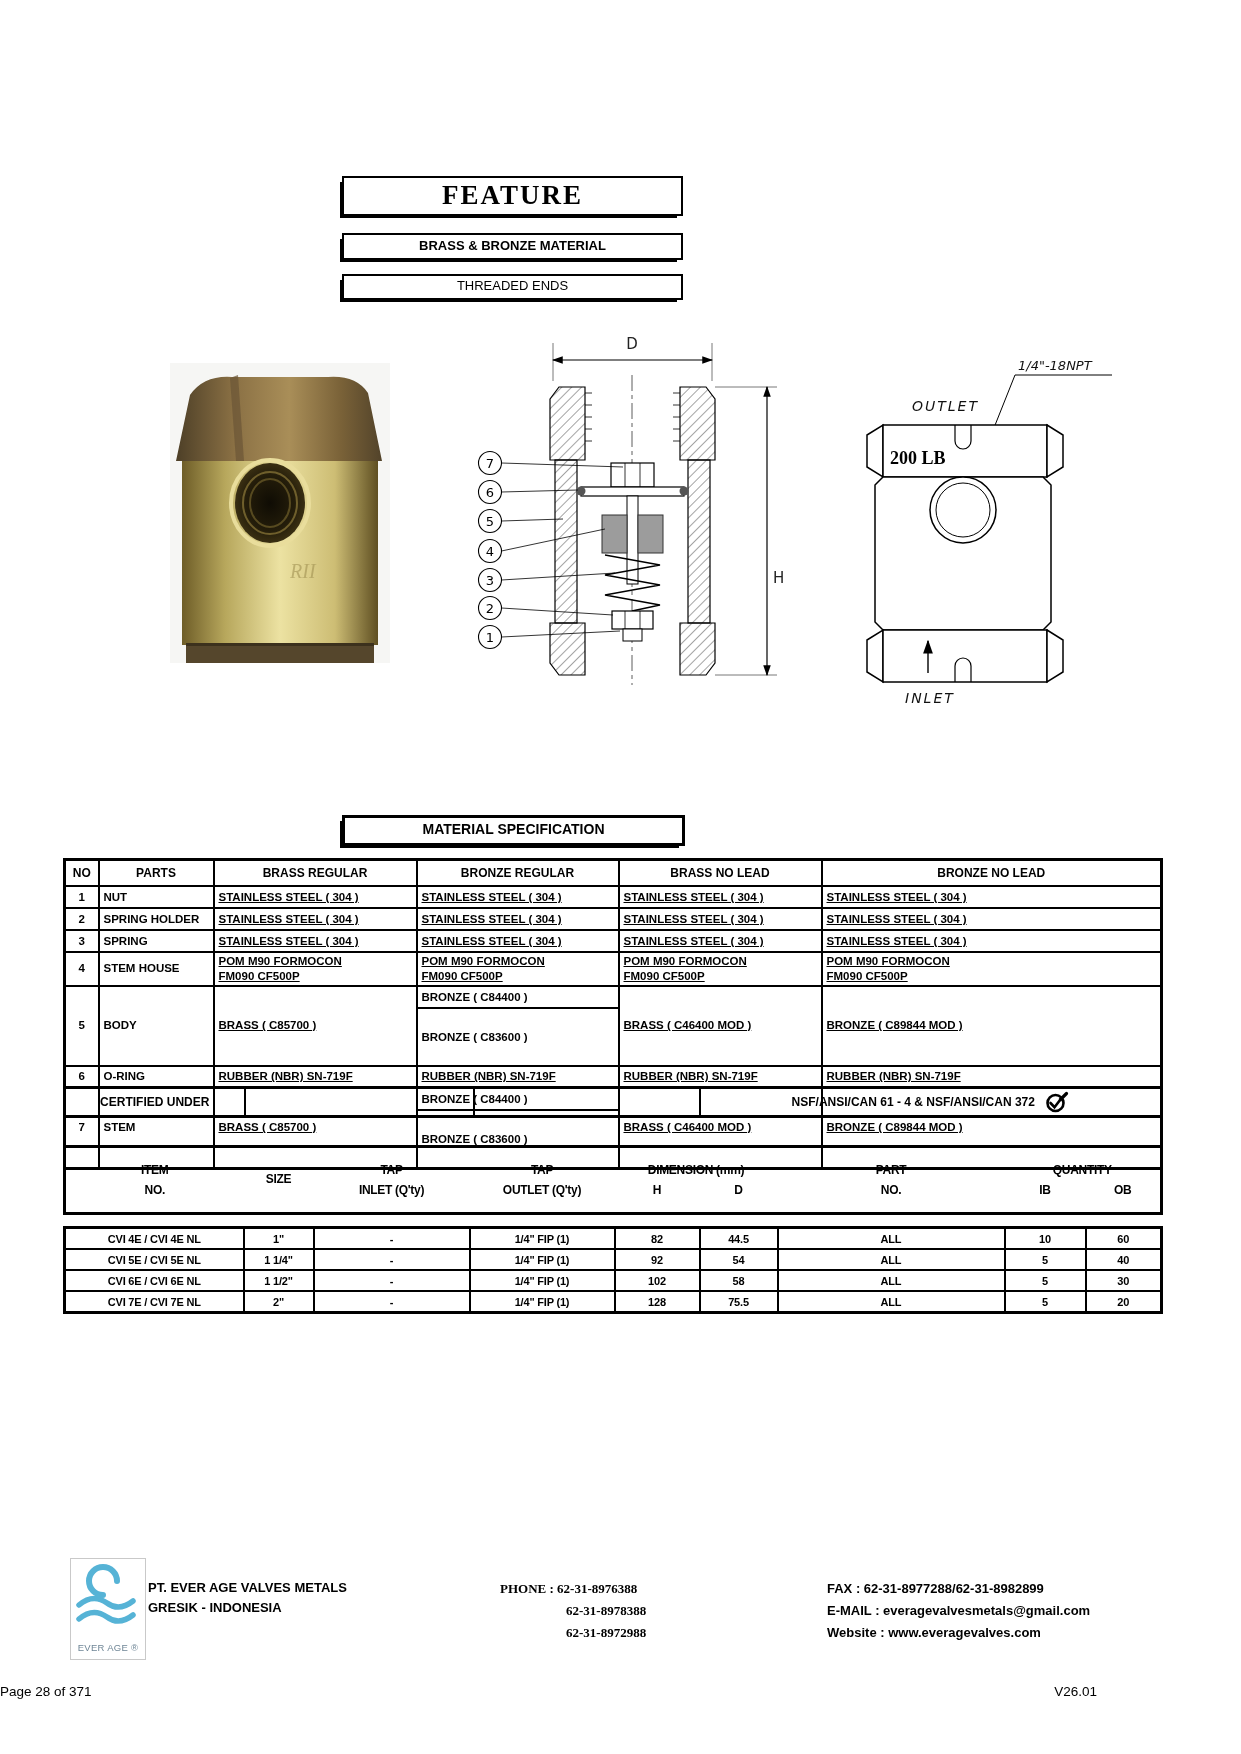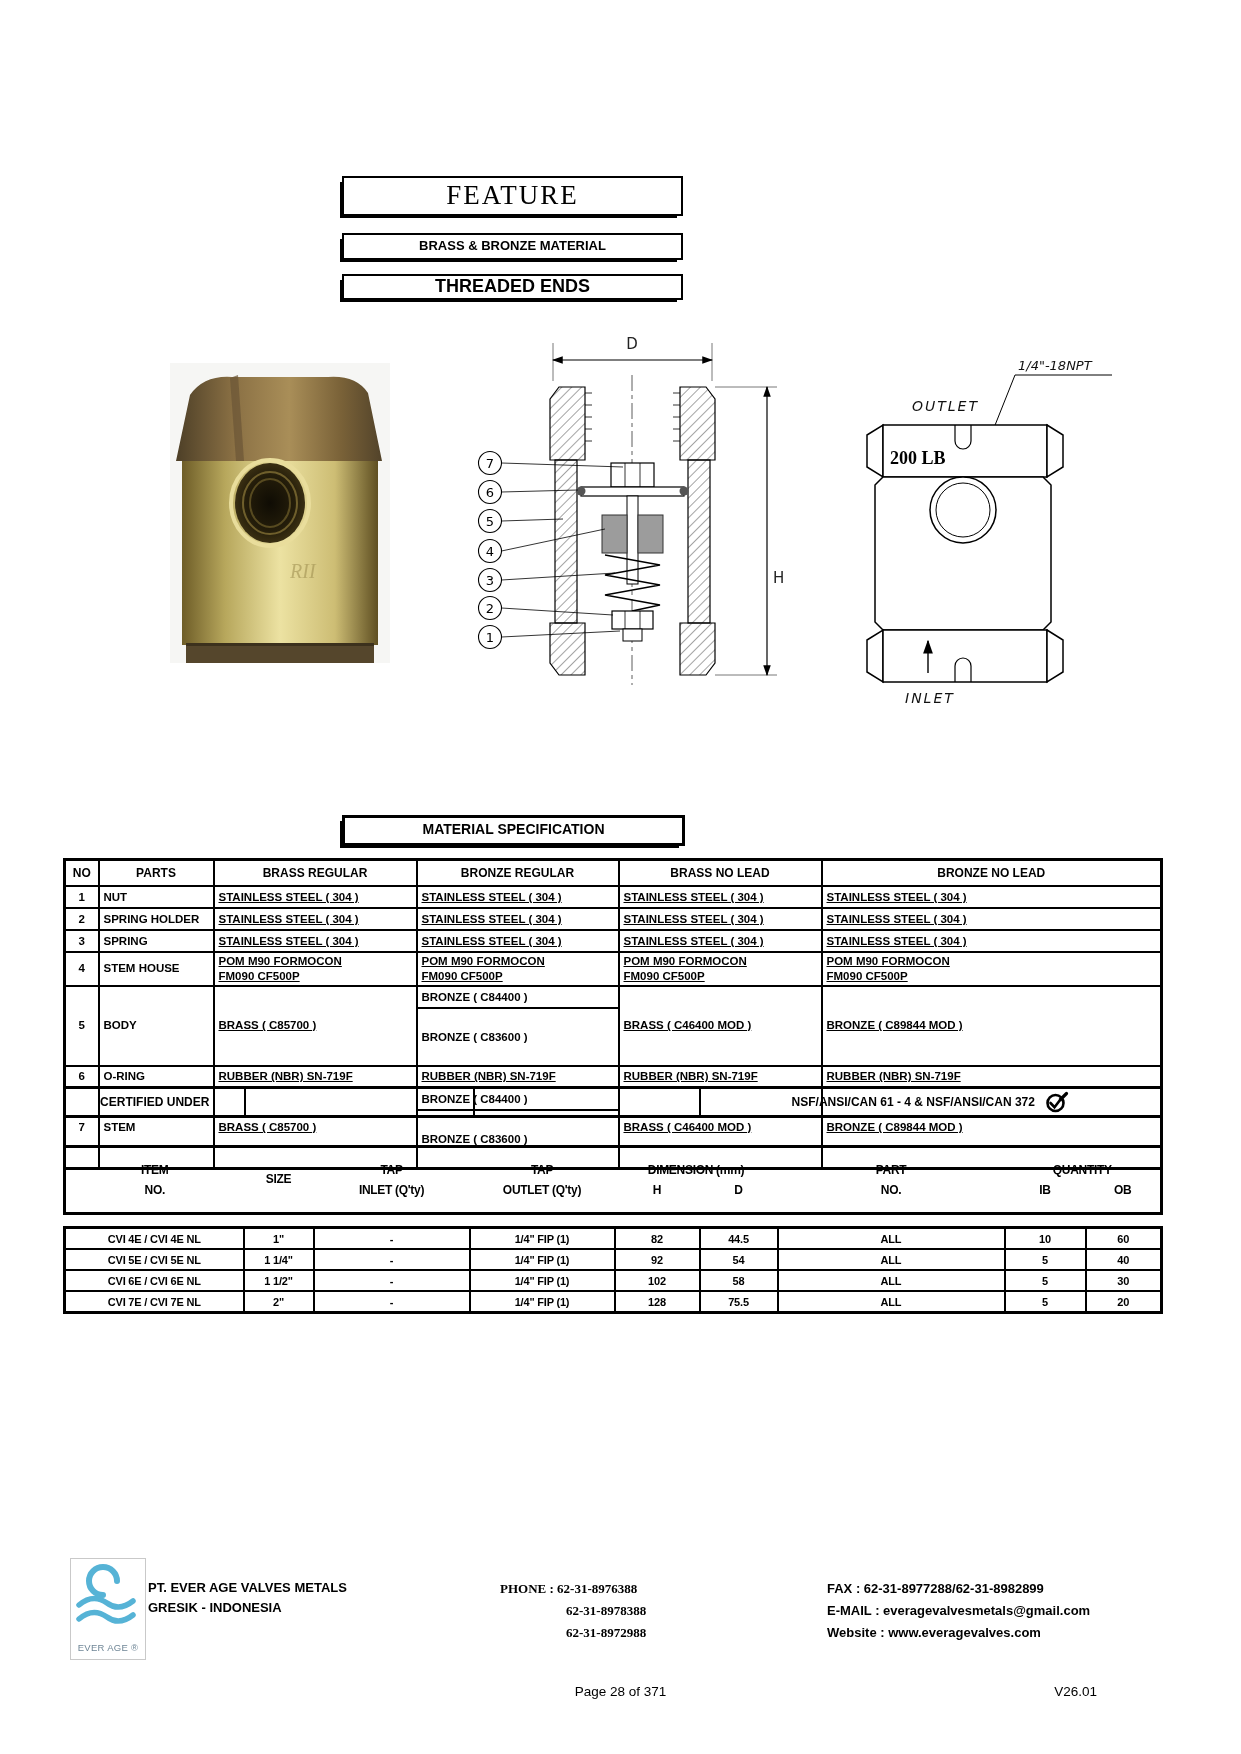--- a/index.html
+++ b/index.html
@@ -13,25 +13,25 @@
     font-family:"Liberation Serif",serif;font-weight:bold;font-size:24px;letter-spacing:.5px;
     padding:5px 8px 4px 8px;}
   #title-line1 .num{margin-right:28px;}
   #title-line2{font-family:"Liberation Serif",serif;font-weight:bold;font-size:24px;
     letter-spacing:.5px;padding:3px 8px 5px 100px;}
 
   
   .hdr-box{border:2px solid #000;background:#fff;text-align:center;
     box-shadow:-4px 4px 0 -2px #000;}
   #feature-box{left:342px;top:176px;width:337px;height:36px;line-height:34px;
-    font-family:"Liberation Serif",serif;font-weight:normal;font-size:27px;letter-spacing:2px;}
+    font-family:"Liberation Serif",serif;font-weight:bold;font-size:27px;letter-spacing:2px;}
   #feature-sub1{left:342px;top:233px;width:337px;height:23px;line-height:21px;
     font-weight:bold;font-size:13px;}
   #feature-sub2{left:342px;top:274px;width:337px;height:22px;line-height:20px;
-    font-weight:bold;font-size:18px;}
+    font-weight:normal;font-size:13px;}
   #material-title-box{left:342px;top:815px;width:337px;height:25px;line-height:23px;
     font-weight:bold;font-size:14px;border-width:3px;}
 
   
   #figures{left:0;top:315px;width:1241px;height:395px;}
   #photo{position:absolute;left:170px;top:48px;width:220px;height:300px;}
   #section-drawing{position:absolute;left:455px;top:0;width:340px;height:395px;}
   #outline-drawing{position:absolute;left:850px;top:0;width:300px;height:395px;}
   .cad-label{font-family:"DejaVu Sans",sans-serif;font-style:italic;fill:#111;}
   .dim-label{font-family:"DejaVu Sans",sans-serif;fill:#222;}
@@ -66,21 +66,21 @@
   #item-data-table td{border:2px solid #000;font-size:11px;font-weight:bold;height:17px;
     text-align:center;letter-spacing:-.2px;padding:1px 11px;}
 
   
   #logo-box{left:70px;top:1558px;width:74px;height:100px;border:1px solid #c9c9c9;background:#fff;}
   #company-block{left:148px;top:1578px;font-weight:bold;font-size:13px;line-height:20px;}
   #phone-block{left:500px;top:1578px;font-weight:bold;font-size:13px;line-height:22px;}
   .phone-line{white-space:pre;font-family:Liberation Serif, serif;}
   .phone-line.indent{padding-left:66px;}
   #fax-block{left:827px;top:1578px;font-weight:bold;font-size:13px;line-height:22px;}
-  #page-num{left:0;top:1684px;width:1241px;text-align:center;font-size:13.5px;}
+  #page-num{left:0;top:1684px;width:1241px;text-align:left;font-size:13.5px;}
   #version{top:1684px;right:144px;font-size:13.5px;}
   #logo-text{position:absolute;left:0;bottom:6px;width:100%;text-align:center;
     font-size:9.5px;color:#6f8696;letter-spacing:.3px;}
 </style>
 </head>
 <body>
 
 <div id="page">
 
 

